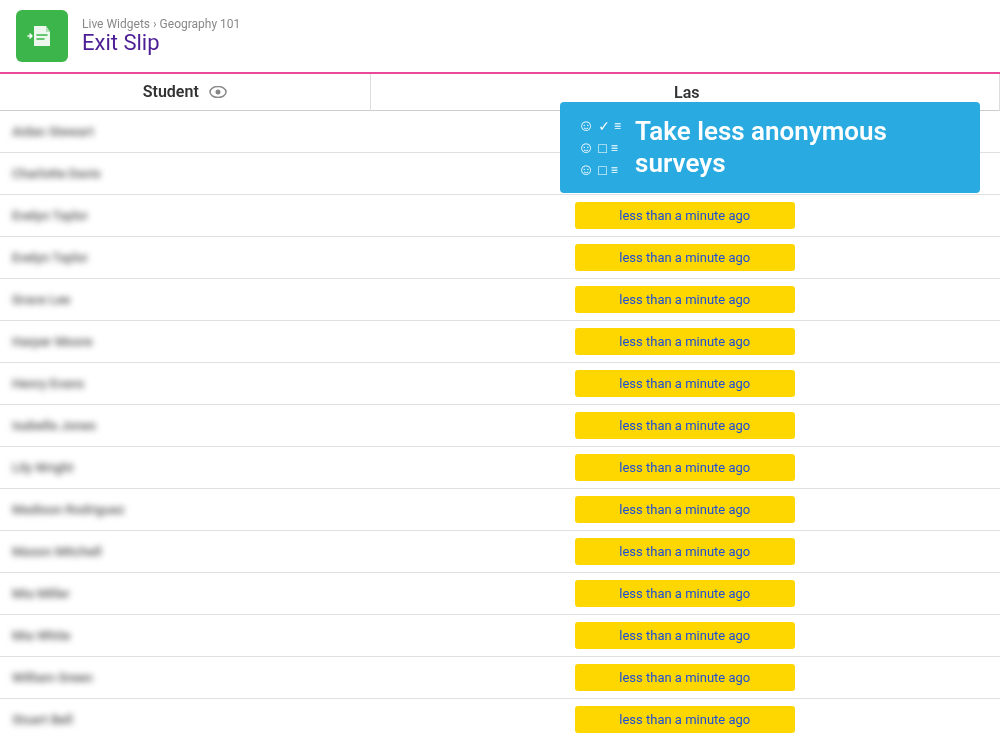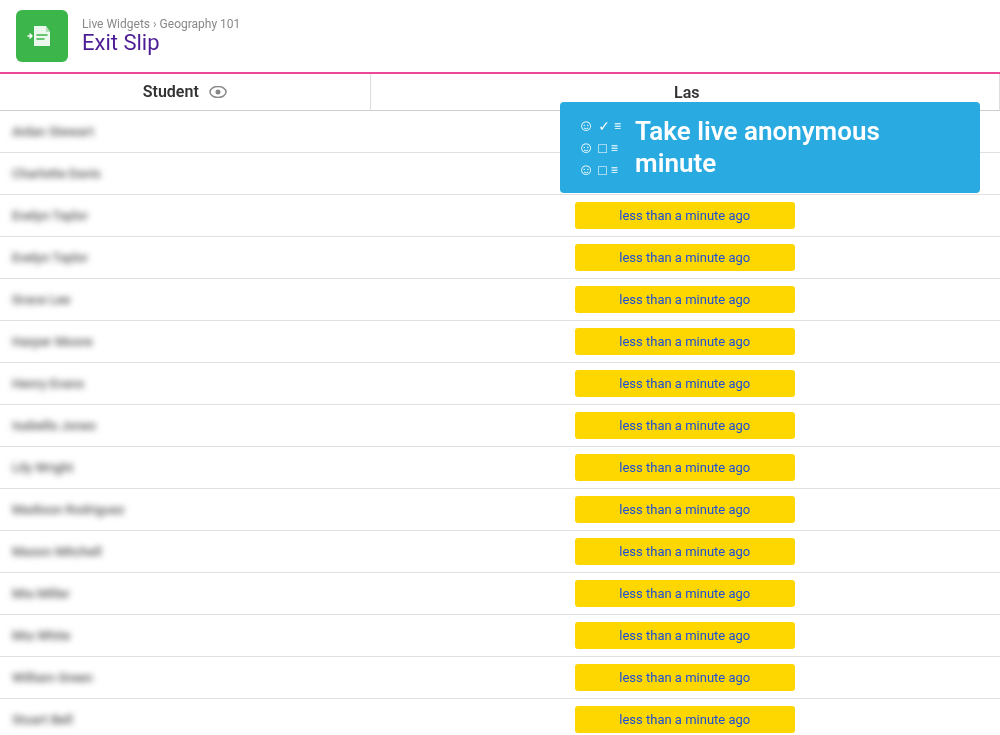--- a/index.html
+++ b/index.html
@@ -184,21 +184,21 @@
         <span style="font-size:16px;">☺</span>
         <span>□</span>
         <span style="font-size:12px;">≡</span>
       </div>
       <div class="tooltip-icon-row">
         <span style="font-size:16px;">☺</span>
         <span>□</span>
         <span style="font-size:12px;">≡</span>
       </div>
     </div>
-    <div class="tooltip-text">Take live anonymous minute</div>
+    <div class="tooltip-text">Take less anonymous surveys</div>
   </div>
 </div>
 
 <div class="table-container">
   <table>
     <thead>
       <tr>
         <th class="student-col">
           <span>Student</span>
           <span class="eye-icon">

